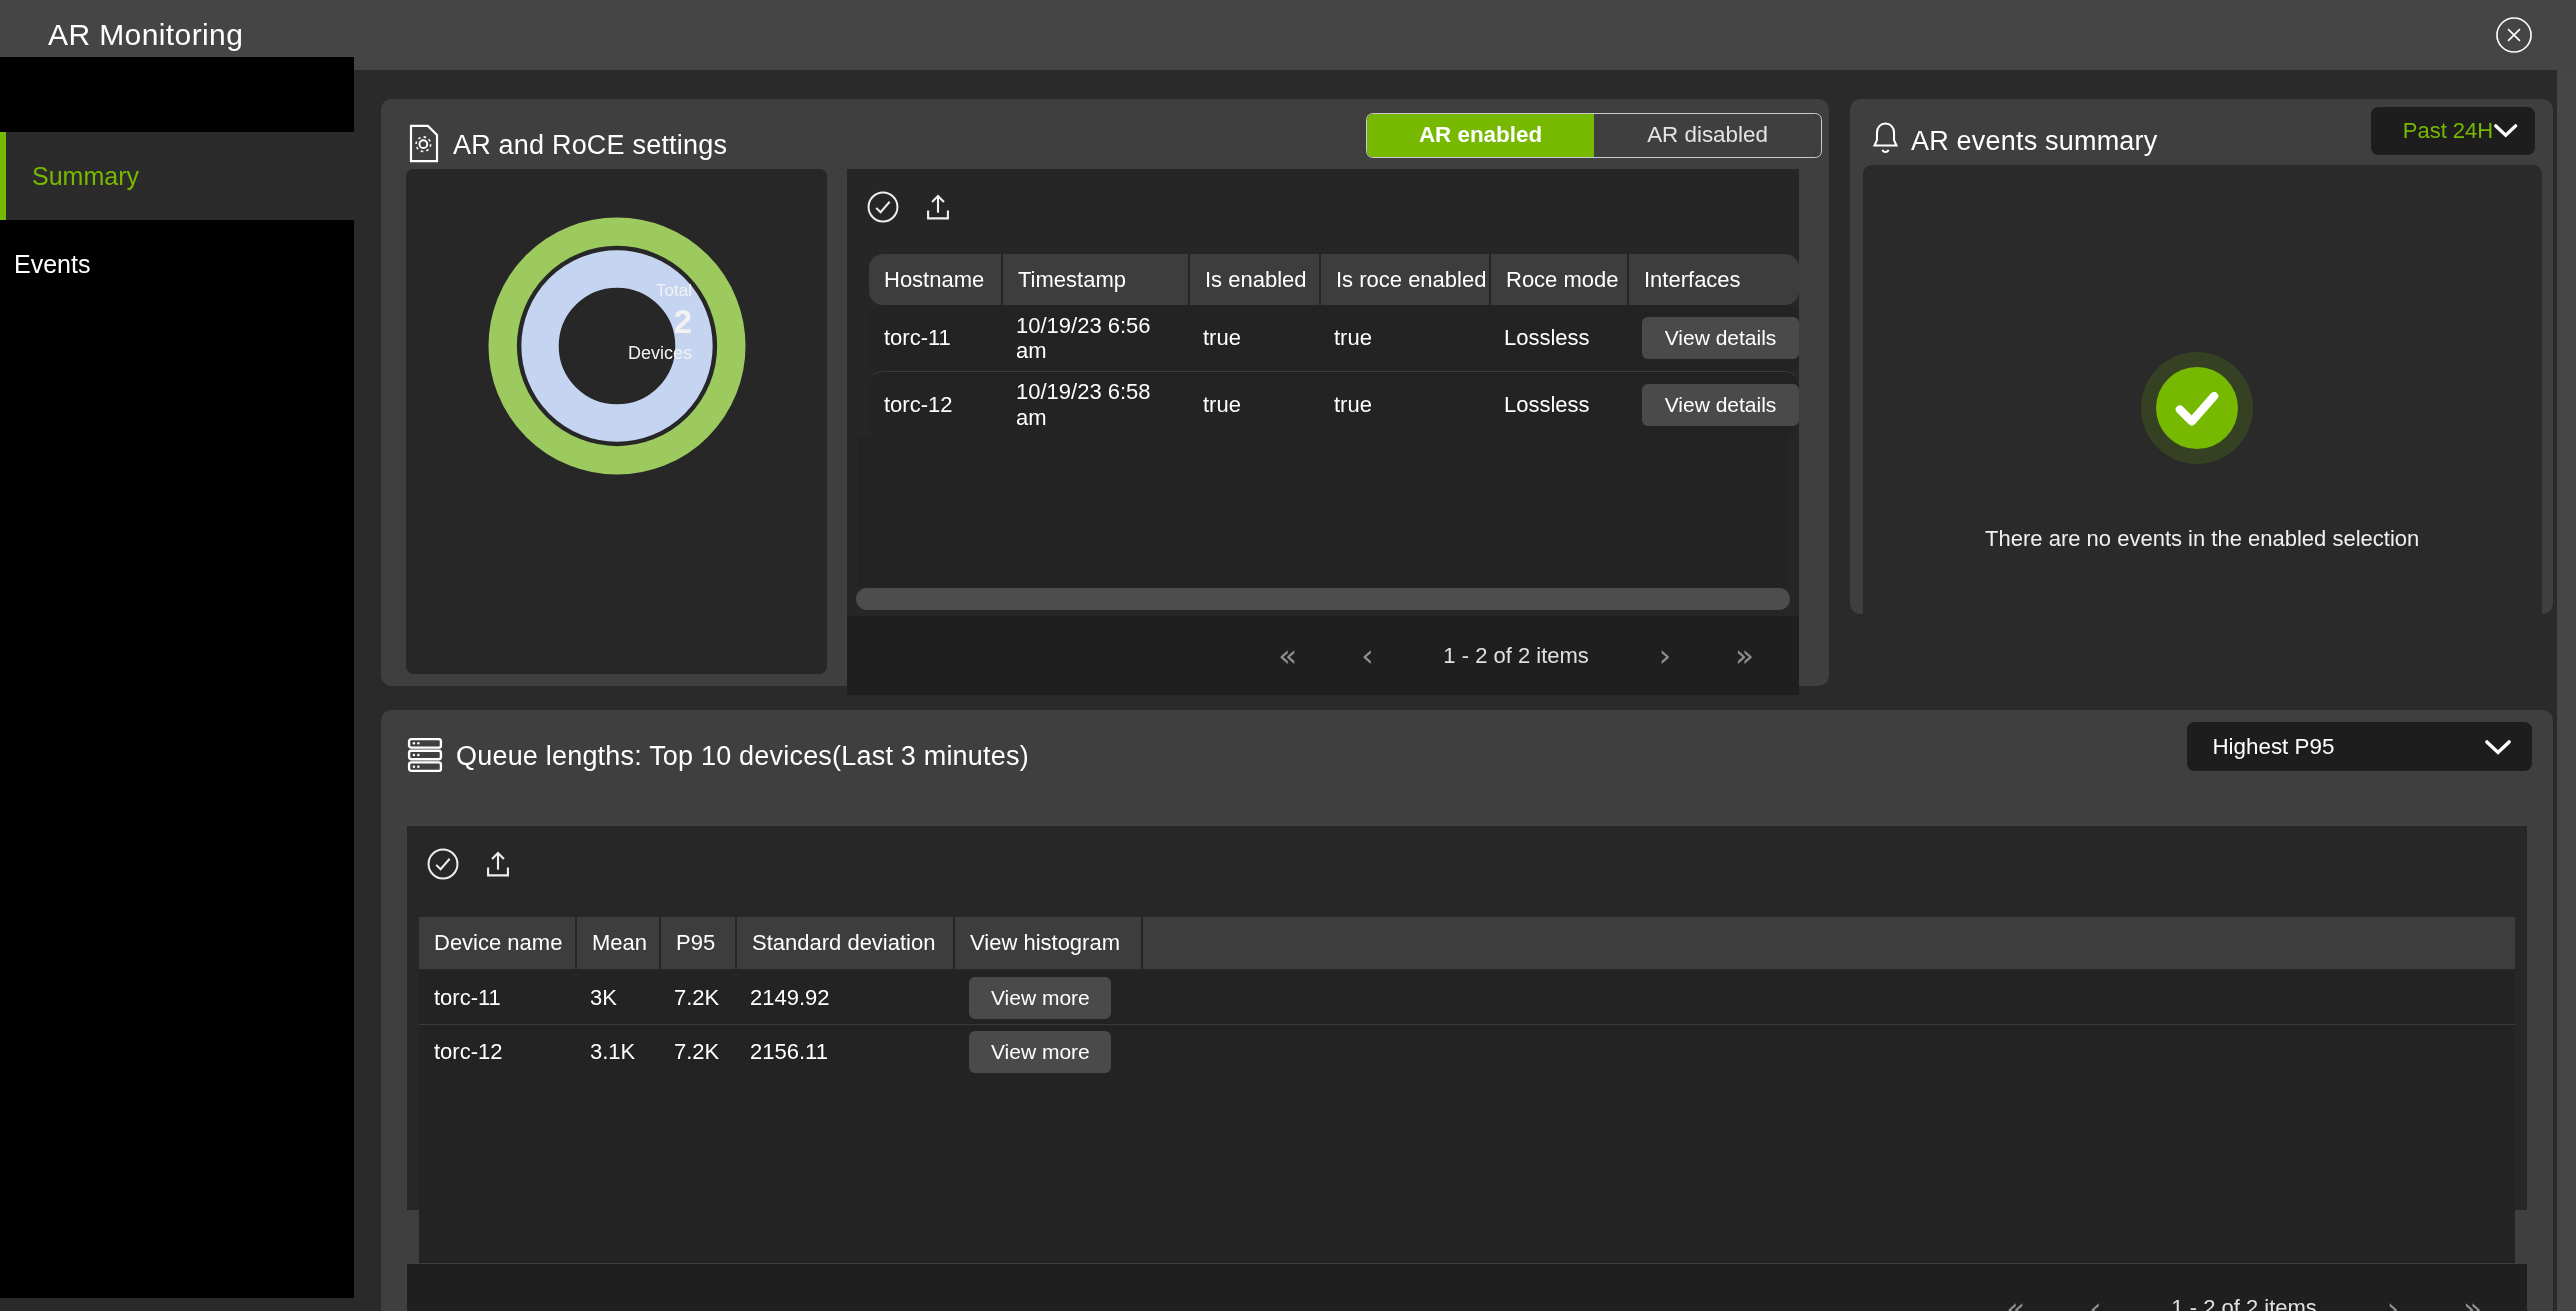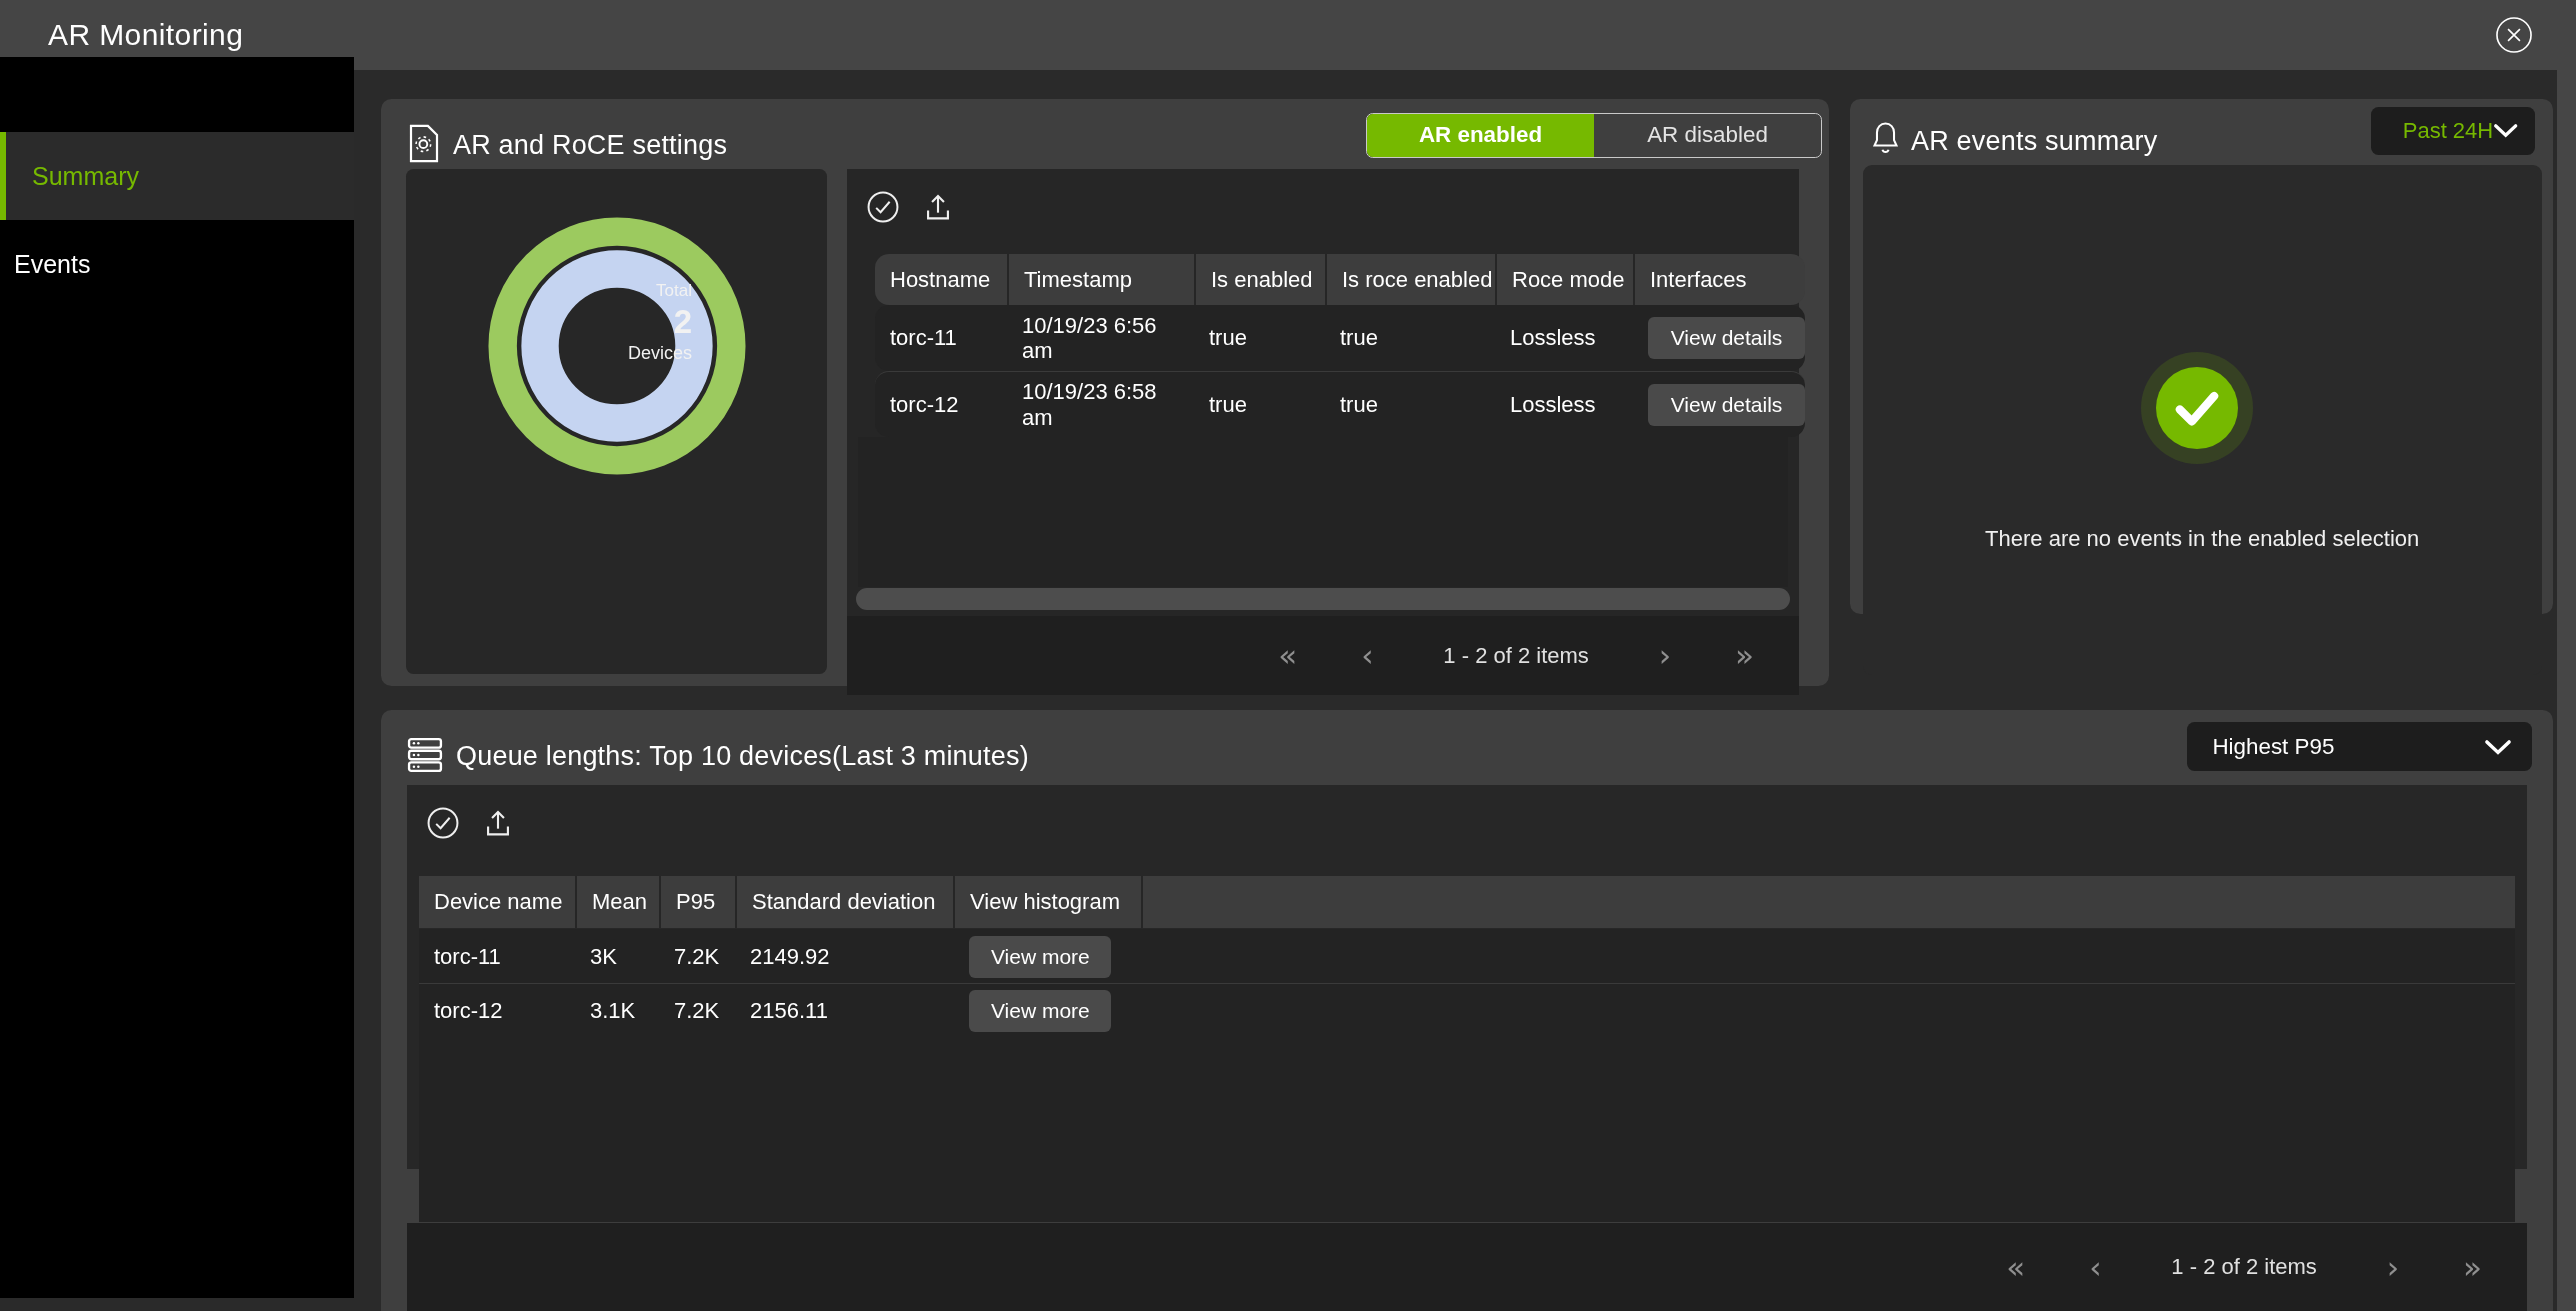--- a/index.html
+++ b/index.html
@@ -47,34 +47,34 @@
   .tabs-row{display:flex;height:46px;border-bottom:1.5px solid #8a8a8a;}
   .tab{flex:1;display:flex;align-items:center;justify-content:center;font-size:22.4px;color:#cfcfcf;cursor:pointer;}
   .tab.active{color:#76b900;font-weight:bold;box-shadow:inset 0 -5.2px 0 #76b900;}
   .legend-row{left:27px;top:63px;display:flex;align-items:center;}
   .legend-swatch{width:16.4px;height:16.4px;border-radius:4.5px;background:#c5d4f1;}
   .legend-label{margin-left:13.5px;font-size:16.4px;color:#d6d6d6;}
 
   
   .tpanel{background:#262626;z-index:3;}
   .tp1{left:847px;top:169px;width:952px;height:526px;}
-  .tp3{left:407px;top:785px;width:2120px;height:384px;background:#272727;}
+  .tp3{left:407px;top:826px;width:2120px;height:384px;background:#272727;}
   .tp-toolbar{left:19.4px;top:21px;display:flex;gap:21px;}
   .tool-icon{width:34px;height:34px;cursor:pointer;}
 
   .thead{display:flex;background:#3d3d3d;color:#fff;font-size:22px;}
   .thead .hc{display:flex;align-items:center;padding-left:15px;border-left:2.2px solid #262626;}
   .thead .hc:first-child{border-left:none;}
   .trow{display:flex;background:#232323;font-size:22px;color:#fff;align-items:center;}
   .trow + .trow{border-top:1.5px solid #3a3a3a;}
   .tc{padding-left:15px;padding-right:4.5px;line-height:1.15;}
   .tfill{background:#232323;}
 
   
-  .t1{left:28px;width:930px;border-radius:14px;}
+  .t1{left:22px;width:930px;border-radius:14px;}
   .t1.thead{top:85px;height:51px;}
   .t1-r1{top:136px;height:66px;}
   .t1-r2{top:202px;height:66px;}
   .t1-fill{left:11.2px;top:268px;width:930px;height:150px;}
   .c1a{width:132px;} .c1b{width:187px;} .c1c{width:131px;} .c1d{width:170px;} .c1e{width:138px;} .c1f{width:172px;}
 
   
   .t3{left:12px;width:2096px;}
   .t3.thead{top:91px;height:52px;}
   .t3-r1{top:144px;height:55px;}

